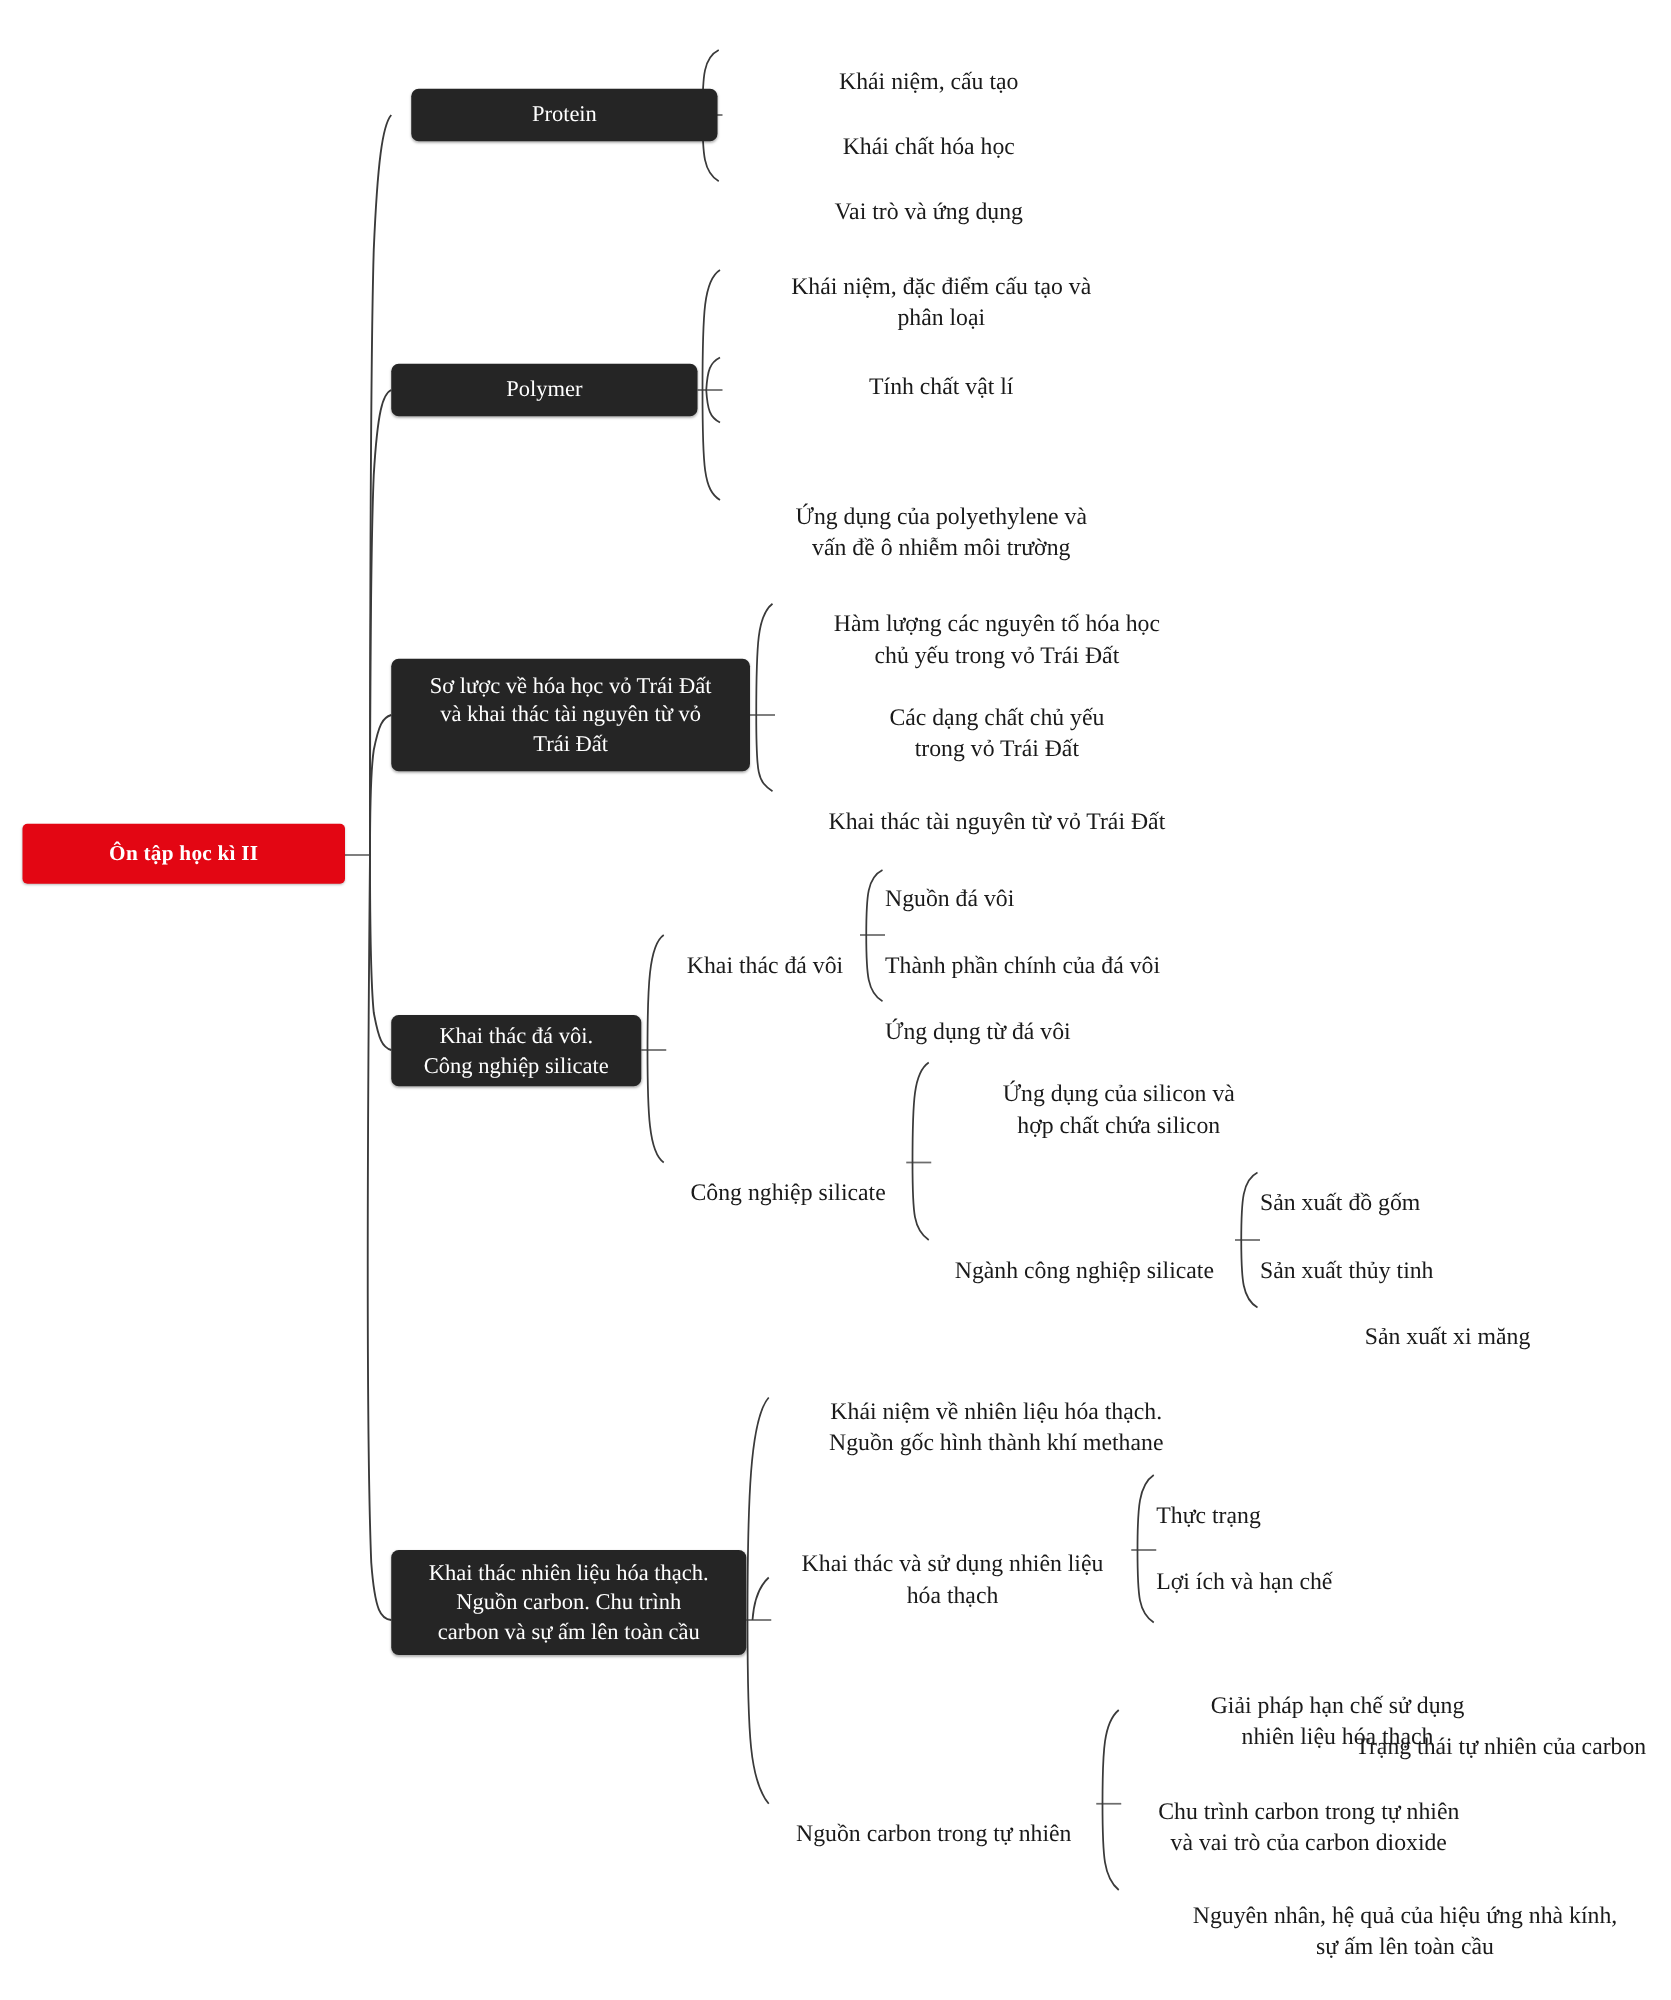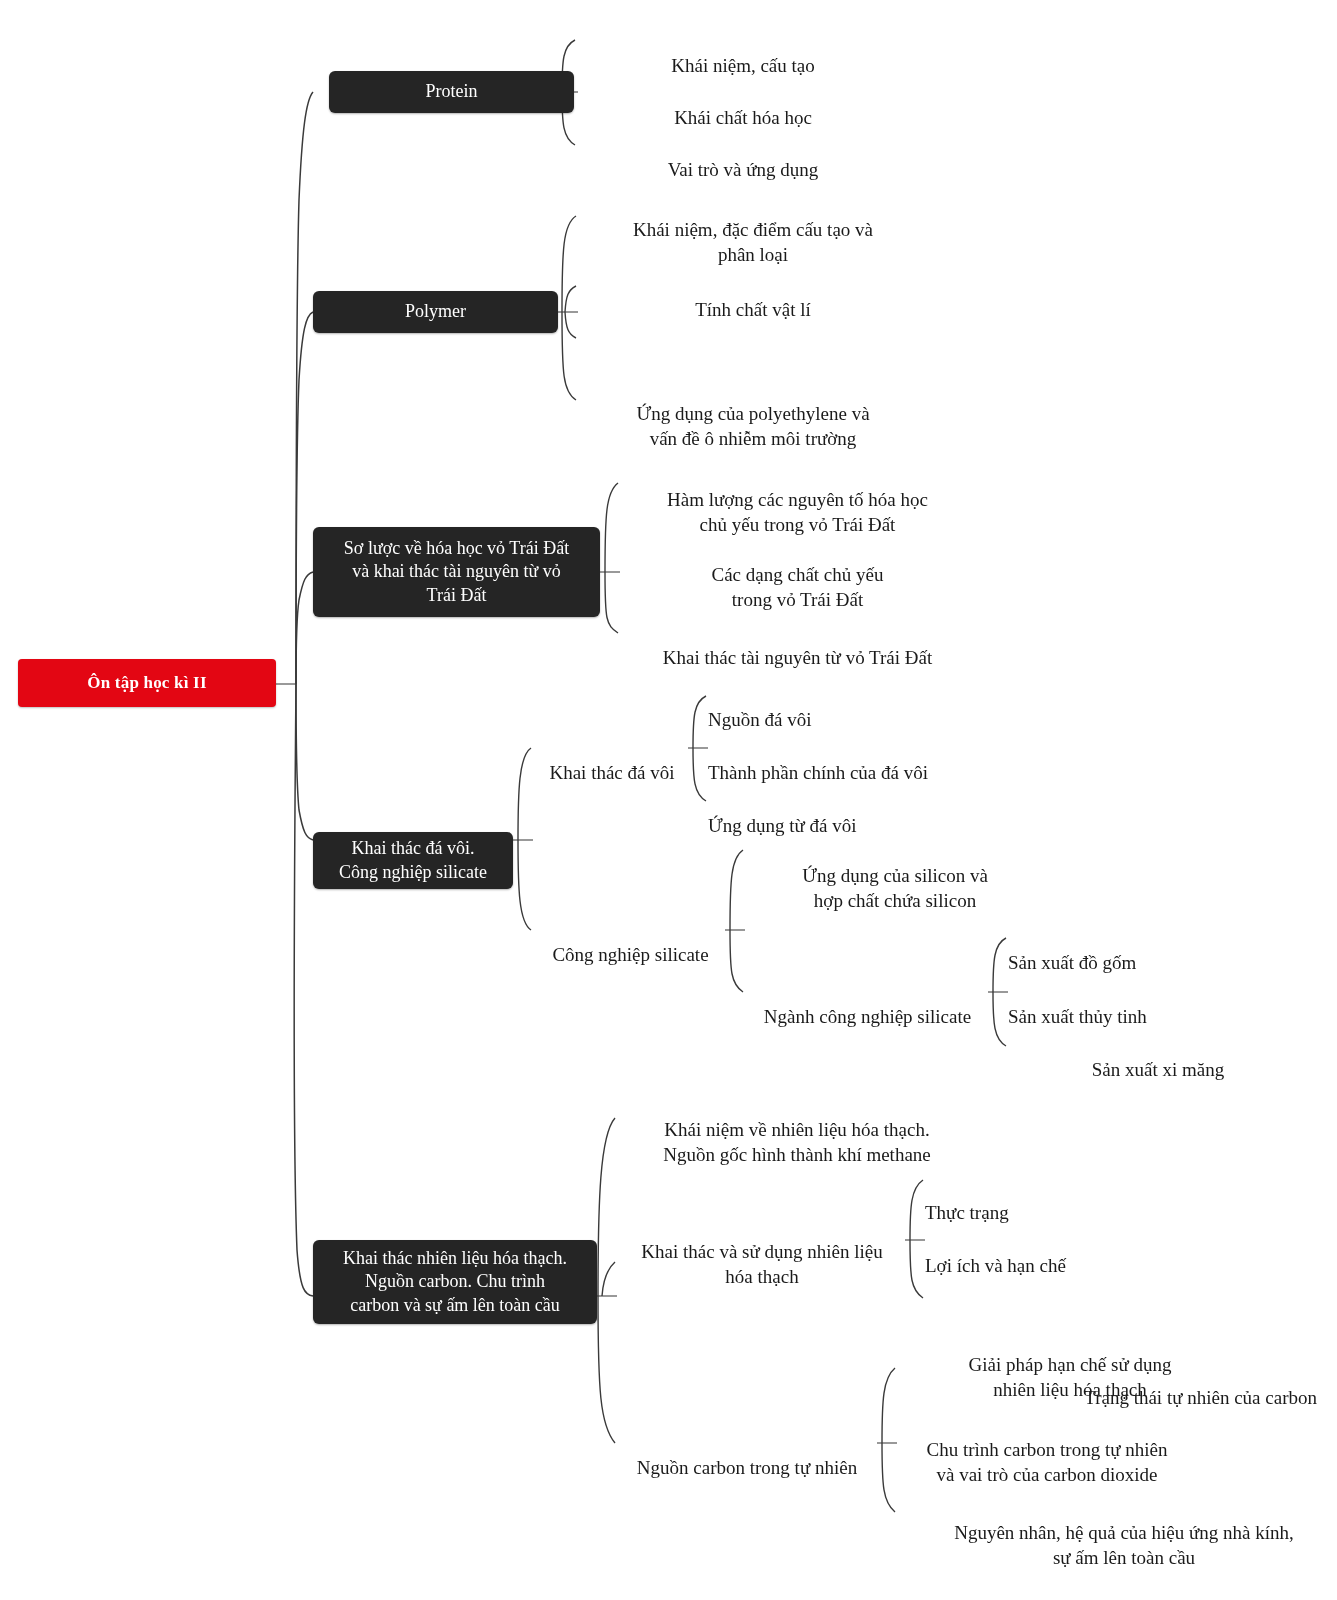--- a/index.html
+++ b/index.html
@@ -148,21 +148,21 @@
   <div class="node branch-node" style="left:313px; top:291px; width:245px; height:42px;">
     <span>Polymer</span>
   </div>
 
   <div class="node branch-node" style="left:313px; top:527px; width:287px; height:90px; white-space:pre-line;">
     <span>Sơ lược về hóa học vỏ Trái Đất
 và khai thác tài nguyên từ vỏ
 Trái Đất</span>
   </div>
 
-  <div class="node branch-node" style="left:313px; top:812px; width:200px; height:57px; white-space:pre-line;margin-top:20px;">
+  <div class="node branch-node" style="left:313px; top:812px; width:200px; height:57px; white-space:pre-line;">
     <span>Khai thác đá vôi.
 Công nghiệp silicate</span>
   </div>
 
   <div class="node branch-node" style="left:313px; top:1240px; width:284px; height:84px; white-space:pre-line;">
     <span>Khai thác nhiên liệu hóa thạch.
 Nguồn carbon. Chu trình
 carbon và sự ấm lên toàn cầu</span>
   </div>
 

